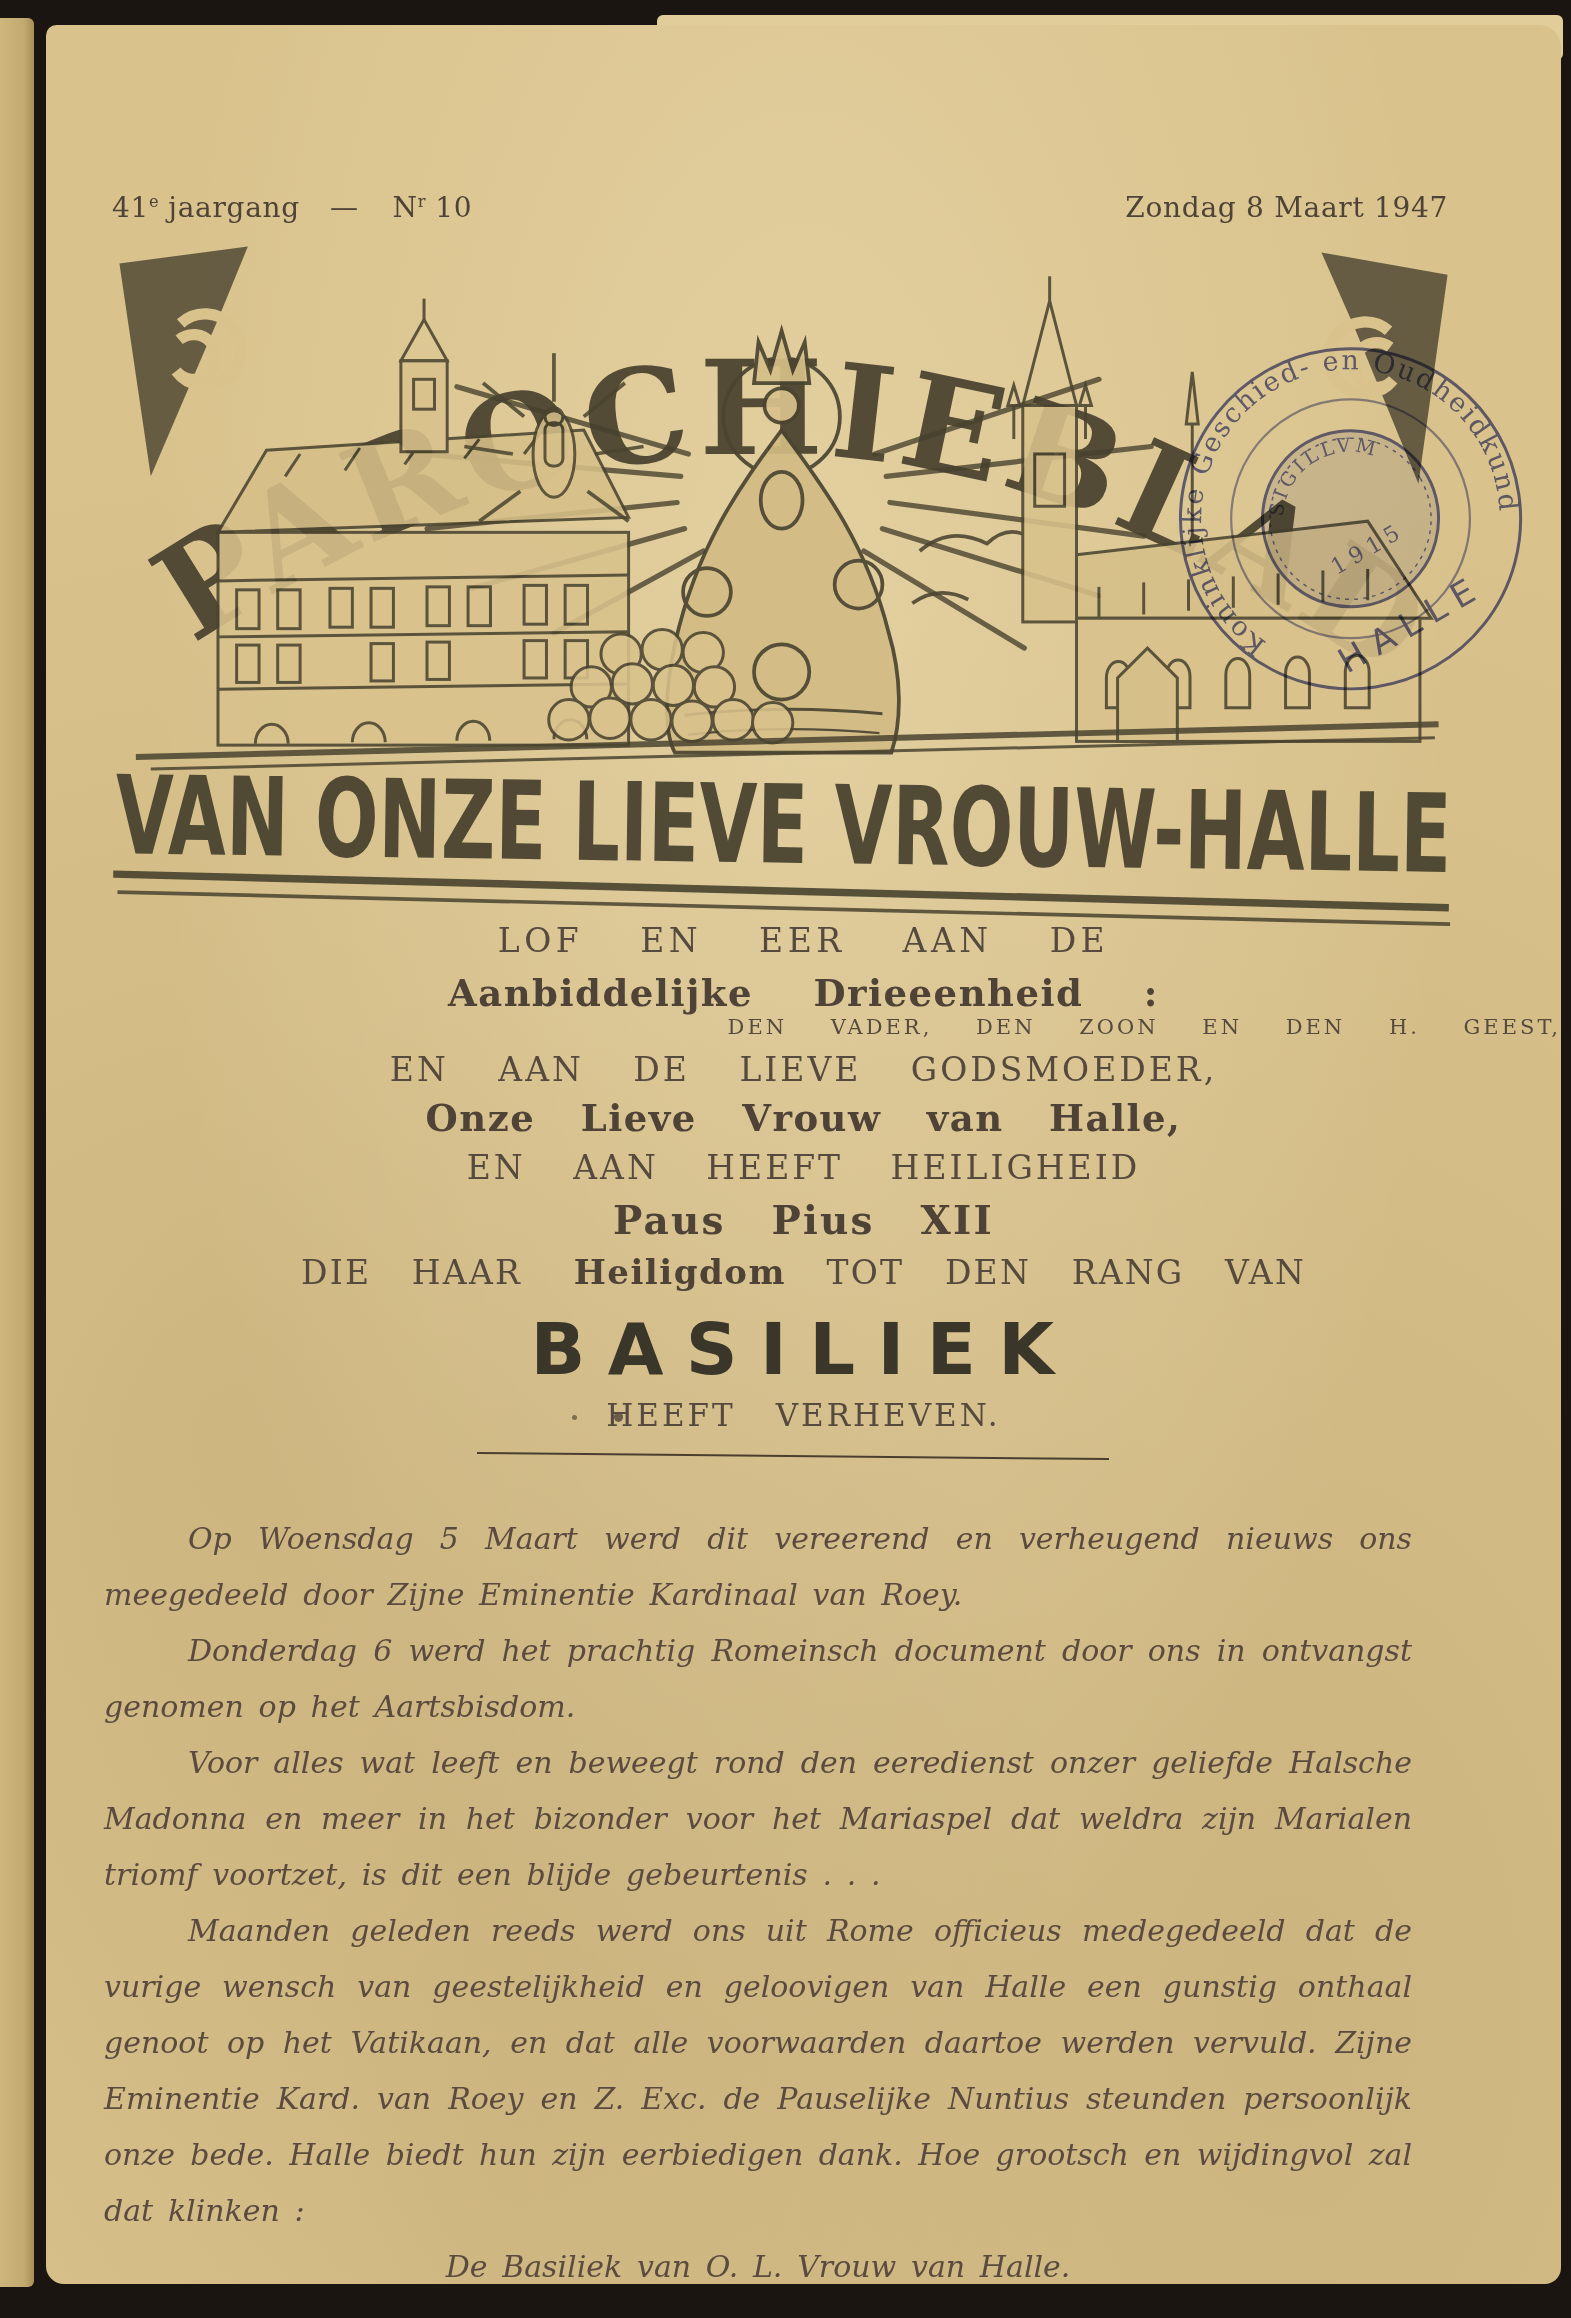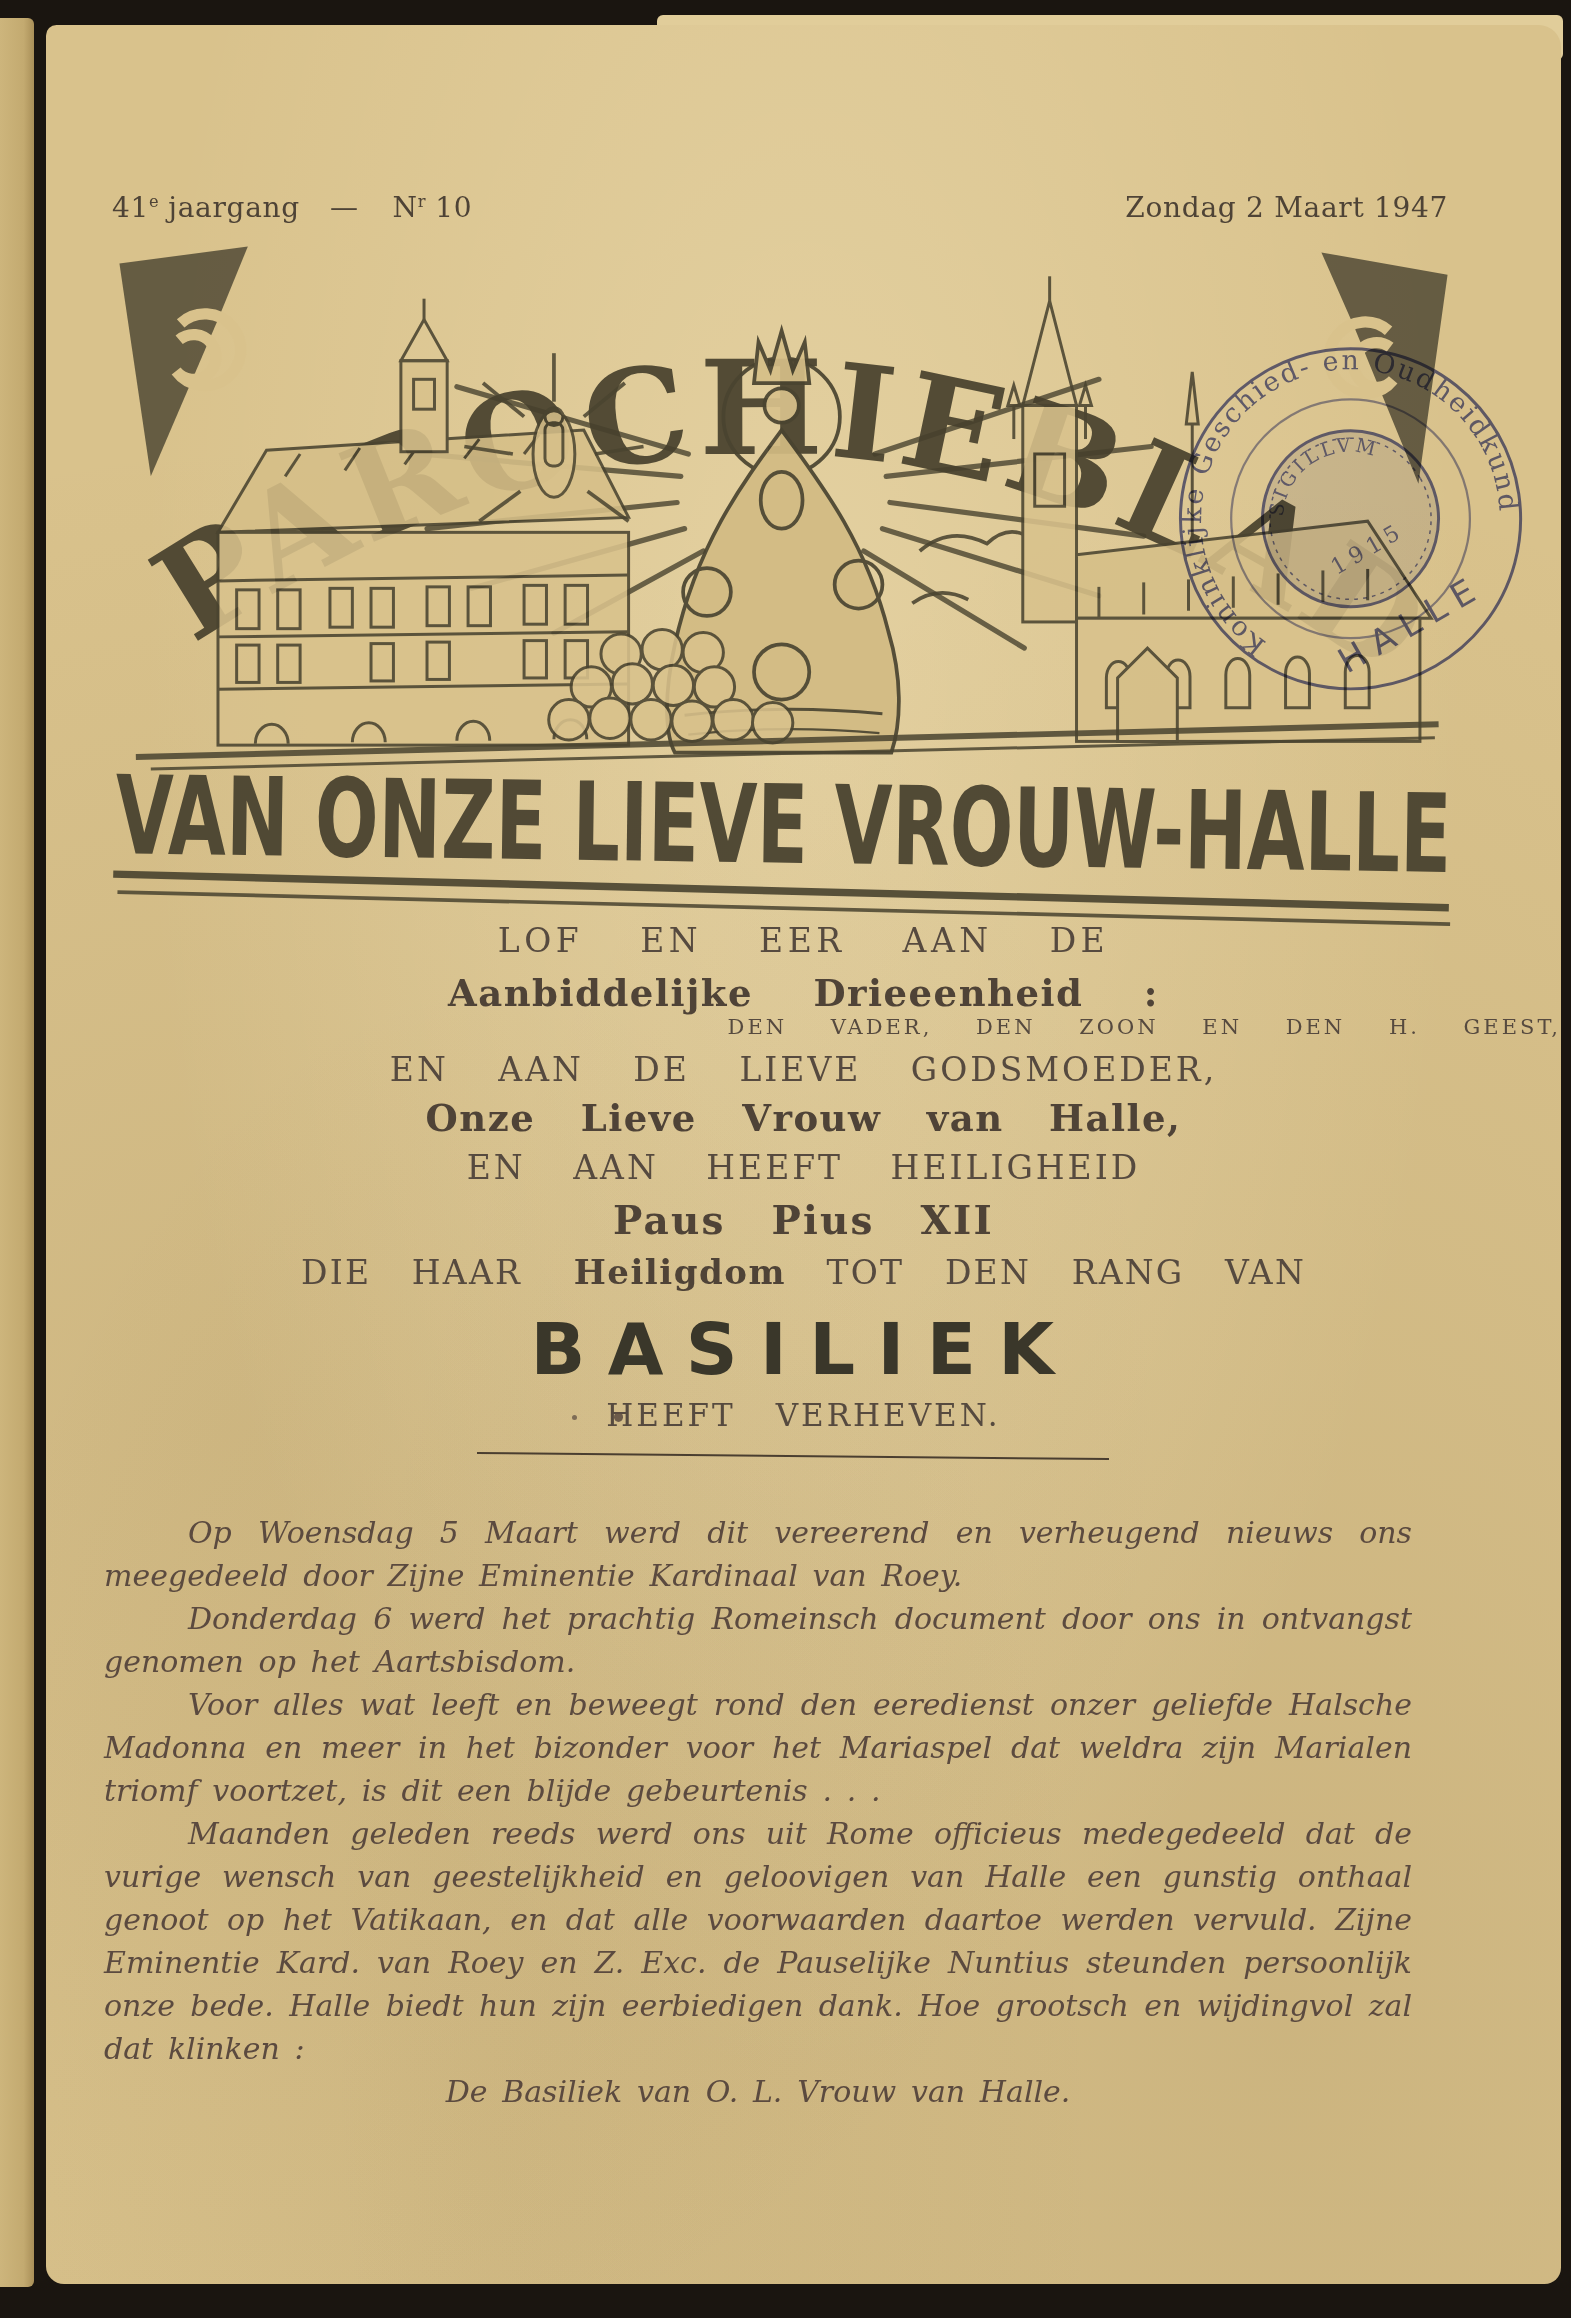--- a/index.html
+++ b/index.html
@@ -57,21 +57,21 @@
   .print-dots{position:absolute;left:526px;top:13.4px;width:60px;height:15px;}
   .print-dots i{position:absolute;border-radius:50%;background:#5a4a40;}
   .print-dots i.d1{left:0;top:4.5px;width:5.2px;height:5.2px;opacity:.7;}
   .print-dots i.d2{left:42px;top:1.5px;width:9px;height:9.7px;opacity:.85;}
 
   #divider{position:absolute;left:431px;top:1430px;width:632px;height:2.2px;background:#4a3e30;
     transform:rotate(.55deg);}
 
   
   #article{position:absolute;left:58px;top:1486px;width:1308px;color:#5b4a3f;
-    font-style:italic;font-size:30px;line-height:43px;text-align:justify;word-spacing:5.2px;}
+    font-style:italic;font-size:30px;line-height:56px;text-align:justify;word-spacing:5.2px;}
   #article p{margin:0;text-indent:84px;}
   #article .closing{text-indent:0;text-align:center;}
 
   svg text{fill:#46402d;}
   .stamp-ink{fill:#5056a6;}
 </style>
 </head>
 <body>
 
 <div id="scan">
@@ -81,21 +81,21 @@
 
   <div id="page">
 
     <div id="header-row" class="serif">
       <span><span>41</span><sup>e</sup>
         <span>jaargang</span></span>
       <span class="hdr-dash">—</span>
       <span><span>N</span><sup>r</sup>
         <span>10</span></span>
       <span class="hdr-spacer"></span>
-      <span>Zondag 2 Maart 1947</span>
+      <span>Zondag 8 Maart 1947</span>
     </div>
 
     <svg id="masthead" viewBox="0 0 1815 730">
       <defs>
         <path id="arc" d="M 110 560 Q 905 25 1700 590" fill="none"></path>
       </defs>
 
       <g>
         <path d="M 18,45 L 190,22 L 150,120 L 60,330 Z" fill="#4c4632" fill-opacity=".82"></path>
         <path d="M 100,125 a 48,48 0 1 1 -6,64 a 30,30 0 1 0 4,-42" fill="none" stroke="#d9c28c" stroke-width="15"></path>

